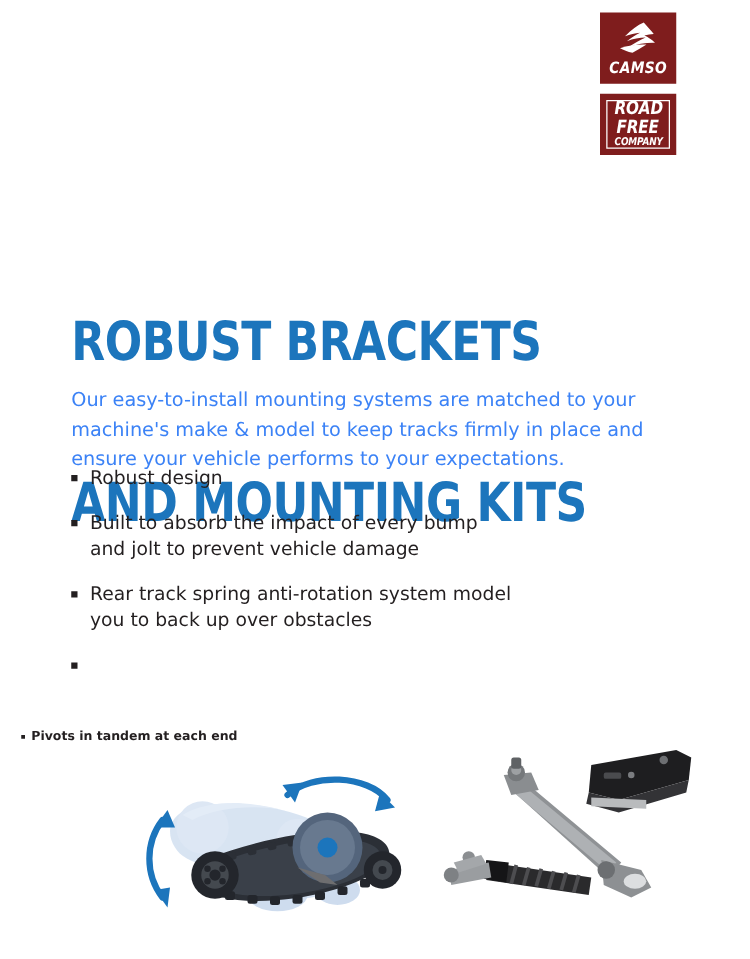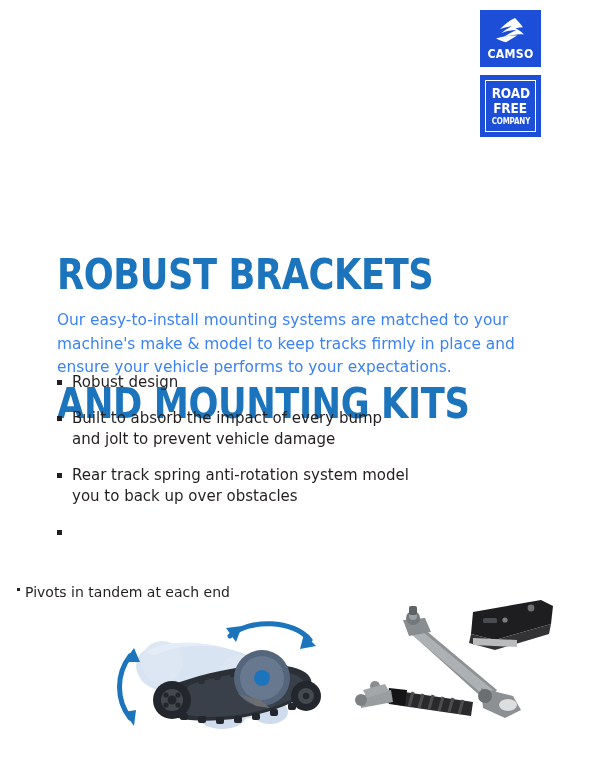--- a/index.html
+++ b/index.html
@@ -18,26 +18,27 @@
 
   
   #logo-block {
     position: absolute;
     top: 10px;
     left: 480px;
     width: 61px;
   }
   .logo-box {
     width: 61px;
-    background: #1d4ed8;
+    background: #7f1d1d;
     position: relative;
+    font-style: italic;
   }
   #camso-box { height: 57px; }
   #roadfree-box {
-    height: 62px;
+    height: 49px;
     margin-top: 8px;
   }
   #camso-mark {
     position: absolute;
     top: 7px;
     left: 50%;
     transform: translateX(-50%);
     width: 34px;
     height: 26px;
   }
@@ -149,22 +150,22 @@
   #footnote-bullet {
     width: 3px;
     height: 3px;
     background: #231f20;
     margin-top: 5px;
     margin-right: 5px;
     flex: 0 0 auto;
   }
   #footnote-text {
     font-family: "DejaVu Sans", sans-serif;
-    font-weight: normal;
-    font-size: 14px;
+    font-weight: bold;
+    font-size: 10px;
     line-height: 1.3;
     color: #231f20;
     text-align: center;
   }
 
   
   #track-illustration {
     position: absolute;
     top: 600px;
     left: 110px;

